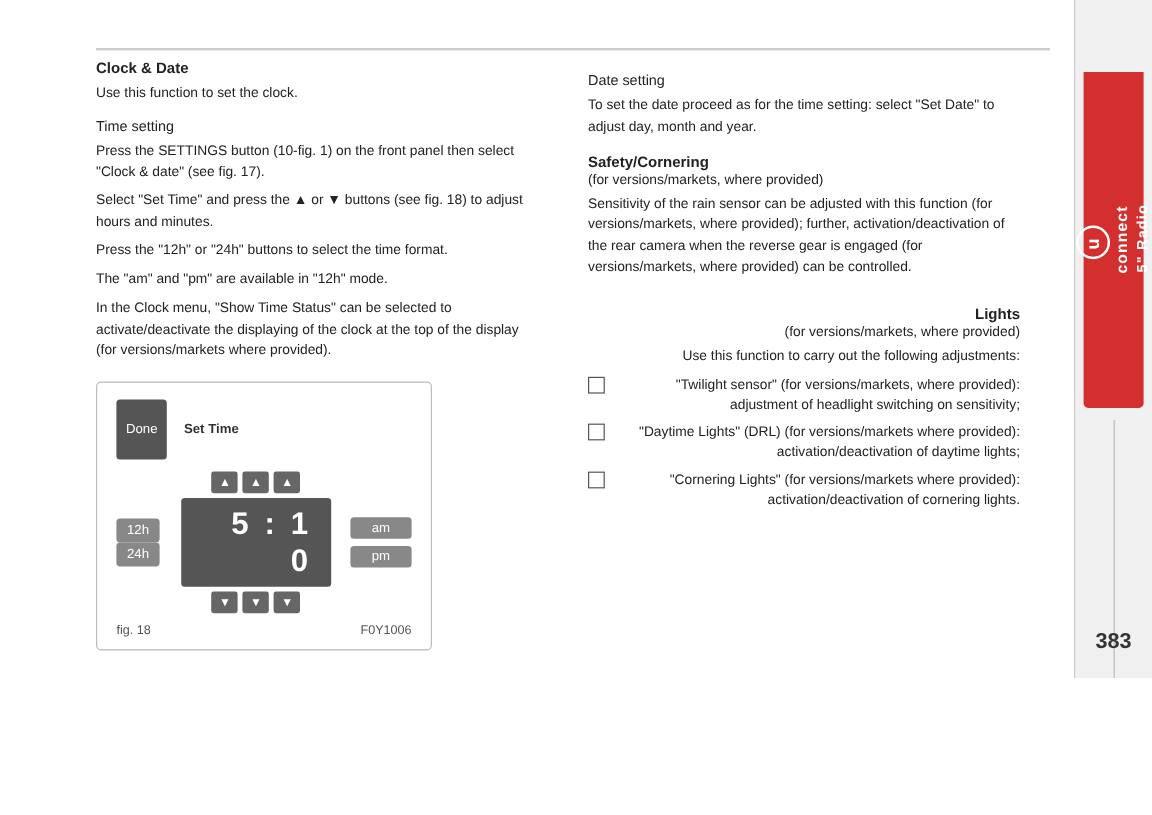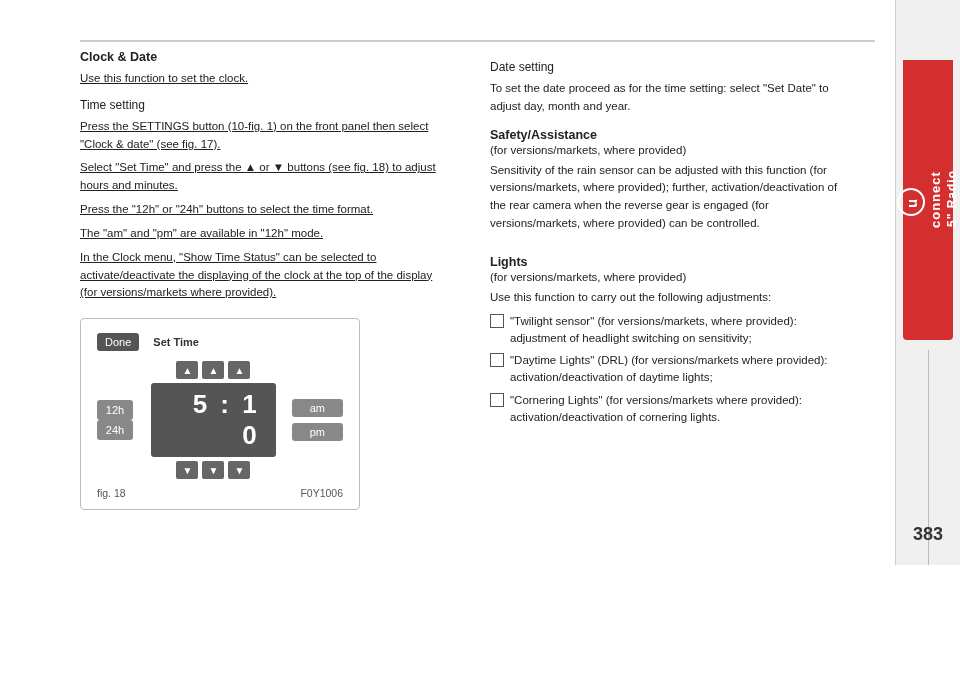--- a/index.html
+++ b/index.html
@@ -97,21 +97,20 @@
       font-size: 12px;
       margin-bottom: 6px;
       margin-top: 10px;
     }
 
     .section-text {
       font-size: 11.5px;
       line-height: 1.55;
       margin-bottom: 6px;
       color: #222;
-      text-decoration: underline;
     }
 
     .right-section-title {
       font-size: 12.5px;
       font-weight: bold;
       margin-bottom: 2px;
       margin-top: 10px;
     }
 
     .right-section-sub {
@@ -159,21 +158,21 @@
     .display-header {
       display: flex;
       align-items: center;
       margin-bottom: 10px;
     }
 
     .done-btn {
       background: #555;
       color: #fff;
       font-size: 11px;
-      padding: 3px 8px;
+      padding: 19px 8px;
       border-radius: 3px;
       margin-right: 14px;
     }
 
     .set-time-label {
       font-size: 11px;
       font-weight: bold;
       color: #333;
     }
 
@@ -333,26 +332,26 @@
             <span>F0Y1006</span>
           </div>
         </div>
       </div>
 
       <div class="right-col">
         <div class="section-subtitle">Date setting</div>
         <div class="right-section-text">To set the date proceed as for the time setting: select "Set Date" to adjust day, month and year.</div>
 
         <div style="margin-top:12px;">
-          <div class="right-section-title">Safety/Assistance</div>
+          <div class="right-section-title">Safety/Cornering</div>
           <div class="right-section-sub">(for versions/markets, where provided)</div>
           <div class="right-section-text">Sensitivity of the rain sensor can be adjusted with this function (for versions/markets, where provided); further, activation/deactivation of the rear camera when the reverse gear is engaged (for versions/markets, where provided) can be controlled.</div>
         </div>
 
-        <div style="margin-top:22px;">
+        <div style="margin-top:22px;text-align:right;">
           <div class="right-section-title">Lights</div>
           <div class="right-section-sub">(for versions/markets, where provided)</div>
           <div class="right-section-text">Use this function to carry out the following adjustments:</div>
 
           <div class="bullet-item">
             <span class="bullet-icon"></span>
             <span>"Twilight sensor" (for versions/markets, where provided): adjustment of headlight switching on sensitivity;</span>
           </div>
           <div class="bullet-item">
             <span class="bullet-icon"></span>

